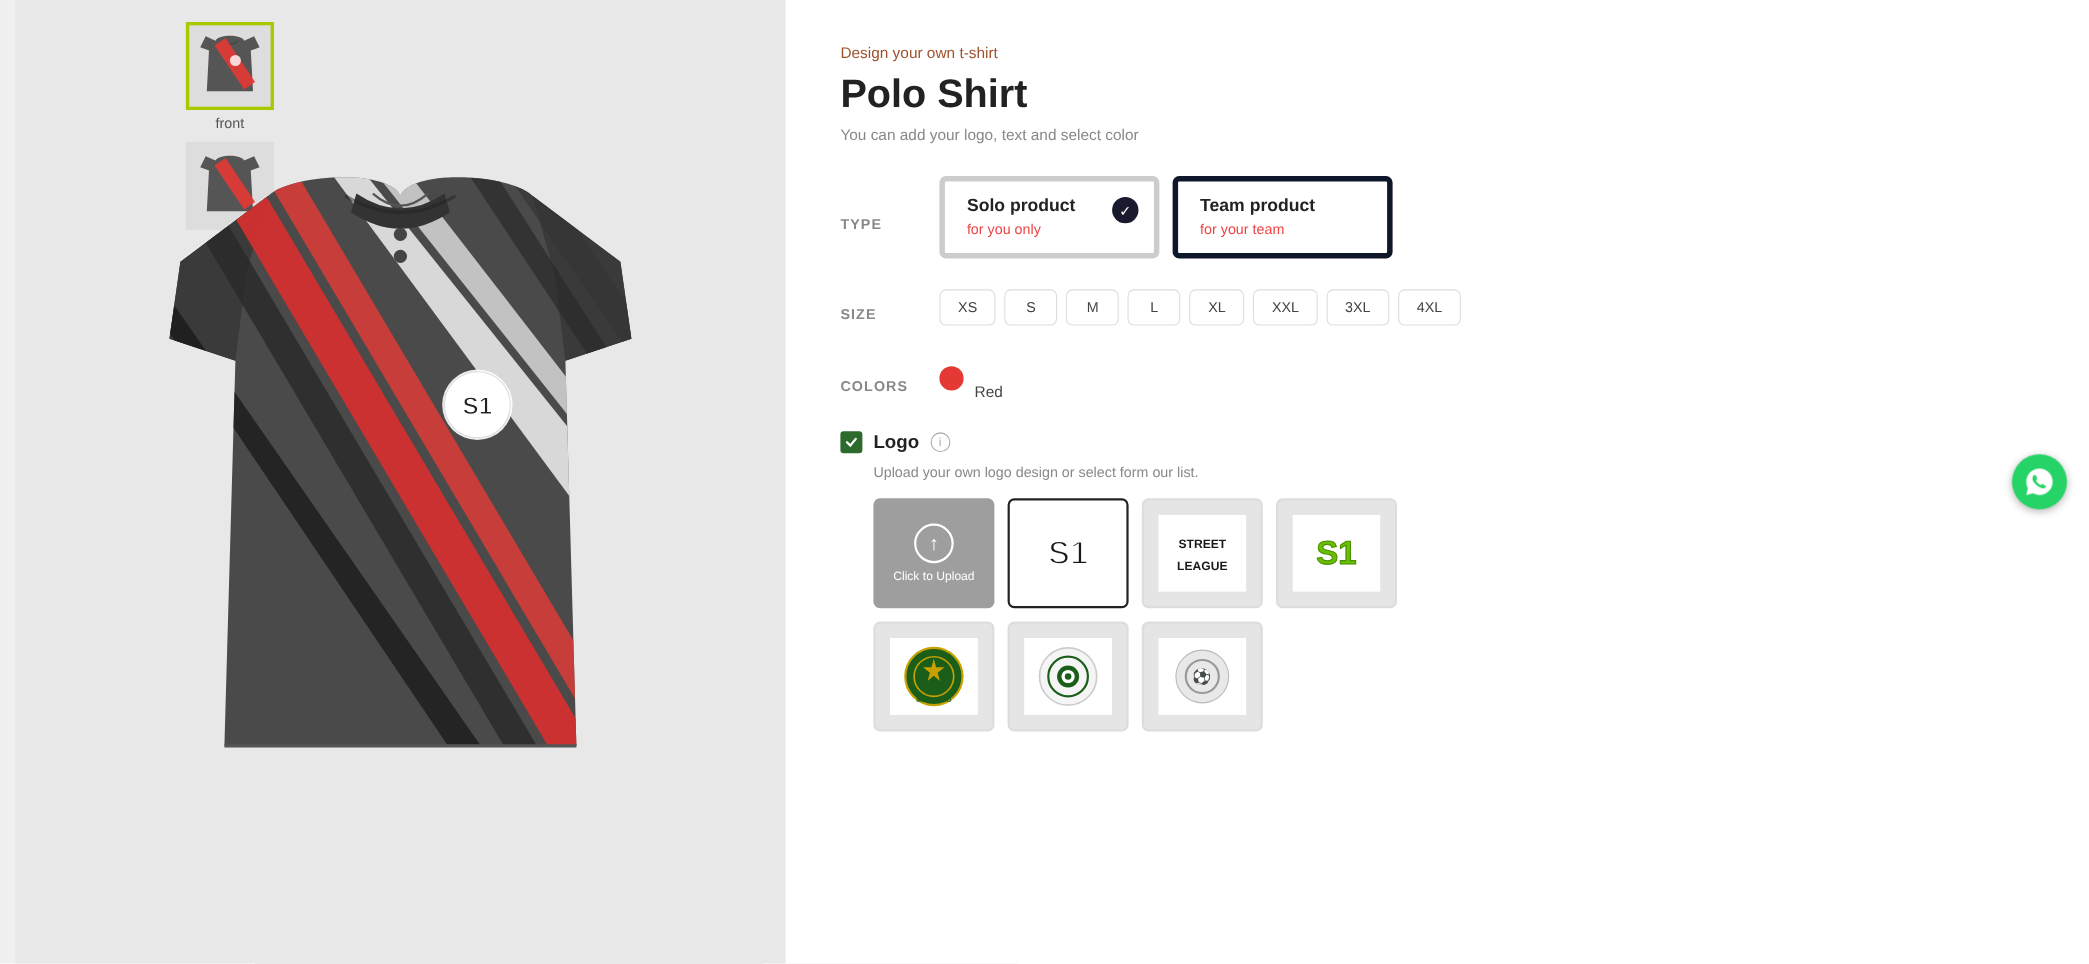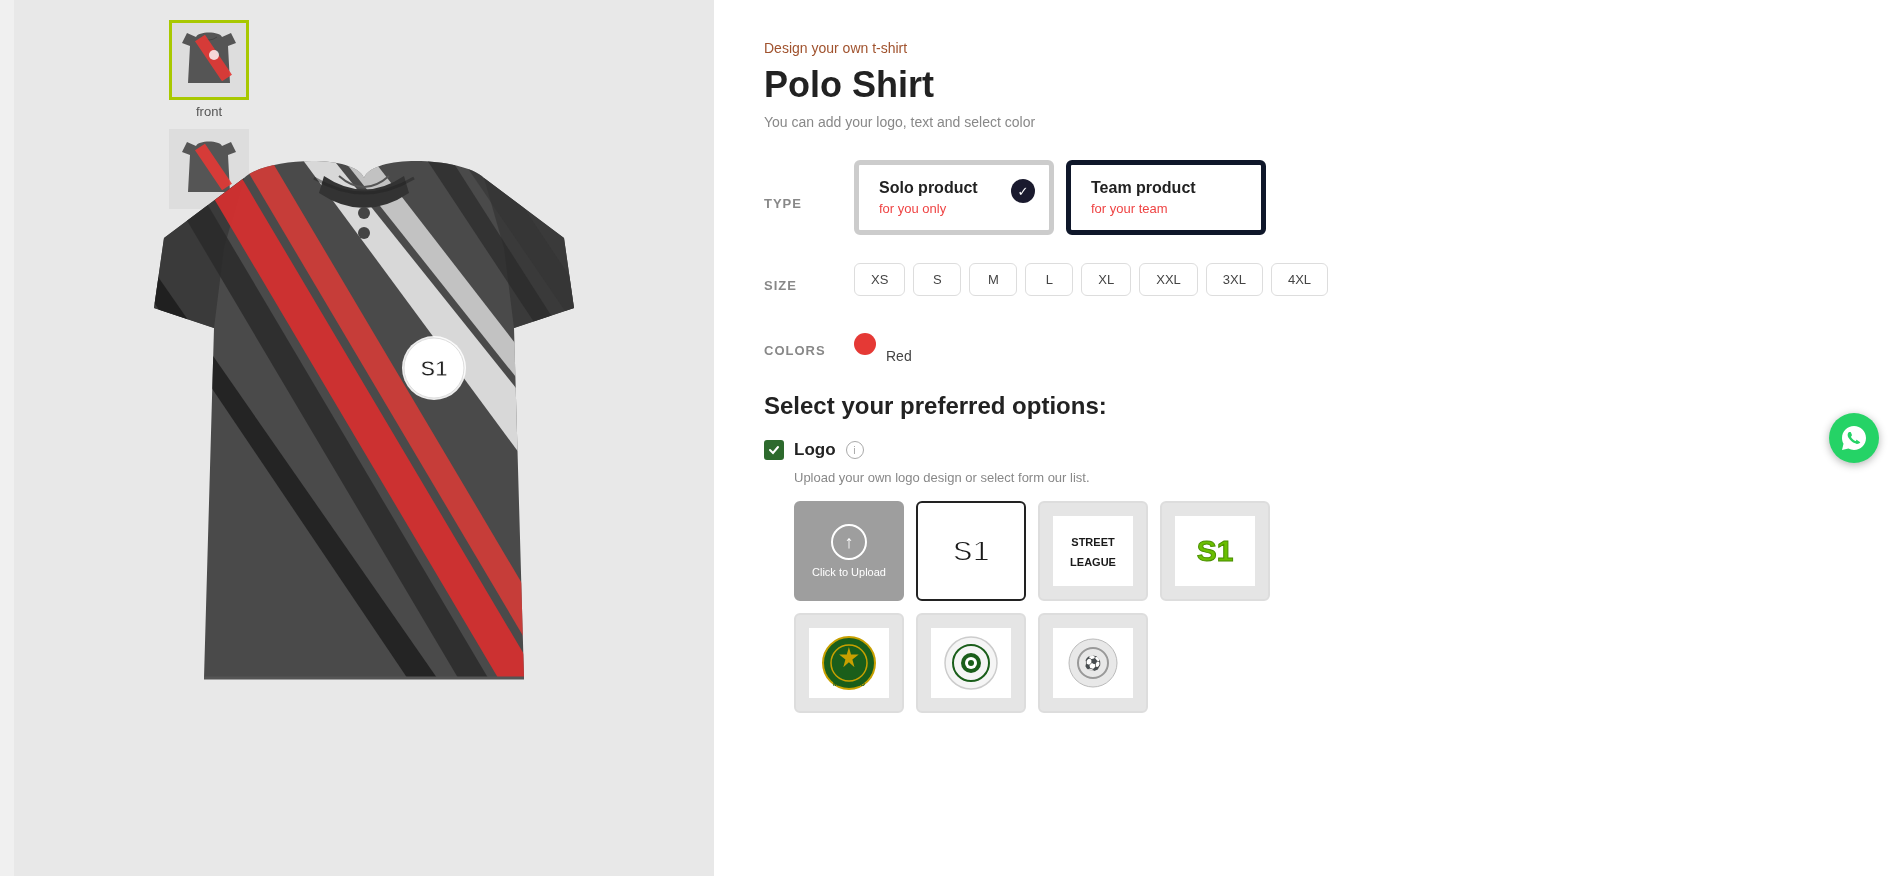--- a/index.html
+++ b/index.html
@@ -491,21 +491,20 @@
 
     <div class="section-row">
       <span class="section-label">COLORS</span>
       <div class="color-options">
         <span class="color-dot"></span>
         <span class="color-label">Red</span>
       </div>
     </div>
 
     <div class="preferred-section">
-      <h2 class="preferred-title">Select your preferred options:</h2>
 
       <div class="checkbox-row">
         <div class="custom-checkbox">
           <svg viewBox="0 0 12 12" fill="none">
             <path d="M2 6L5 9L10 3" stroke="white" stroke-width="2" stroke-linecap="round"></path>
           </svg>
         </div>
         <span class="option-label">Logo</span>
         <span class="info-icon">i</span>
       </div>

